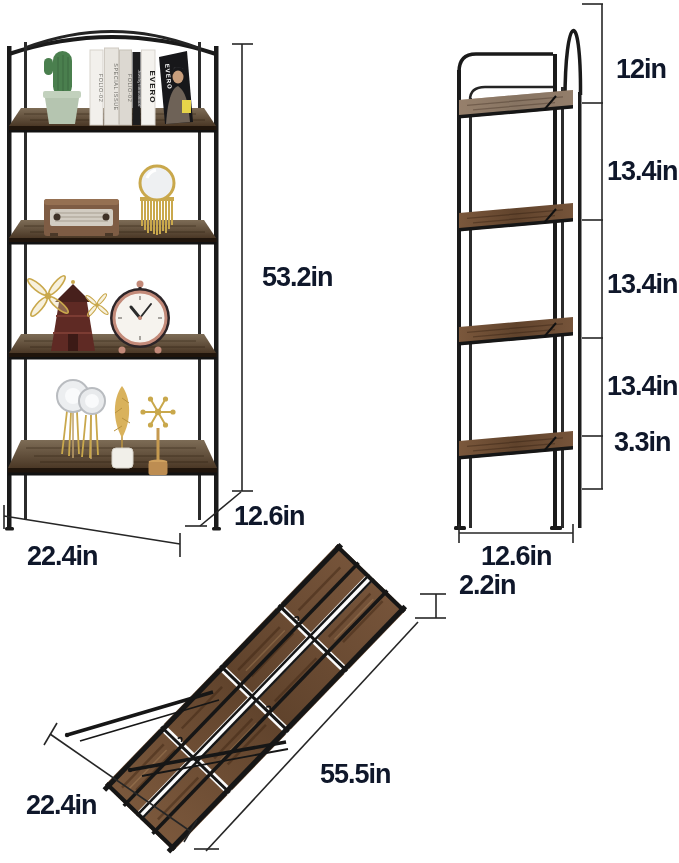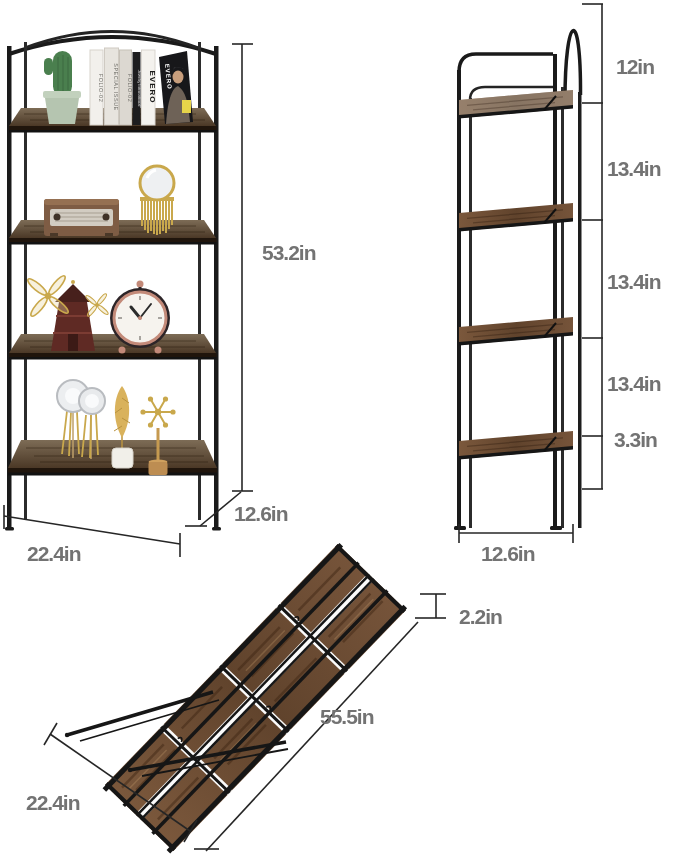--- a/index.html
+++ b/index.html
@@ -2,22 +2,22 @@
 <html><head>
 <meta charset="utf-8">
 <style>
   html,body{margin:0;padding:0;background:#fff;}
   .canvas{
     position:relative;width:679px;height:863px;background:#ffffff;overflow:hidden;
     font-family:"Liberation Sans", sans-serif;
   }
   .scene{position:absolute;left:0;top:0;width:679px;height:863px;}
   .dim-label{
-    position:absolute;font-size:21px;font-weight:bold;letter-spacing:-1px;
-    color:#737373;line-height:1;white-space:nowrap;
+    position:absolute;font-size:27px;font-weight:bold;letter-spacing:-1px;
+    color:#0f172a;line-height:1;white-space:nowrap;
   }
   svg text.spine{font-family:"Liberation Sans",sans-serif;}
 </style>
 </head>
 <body>
 
 <div class="canvas">
 
   <svg class="scene" viewBox="0 0 679 863">
     <defs>
@@ -304,28 +304,28 @@
       <line x1="418" y1="622" x2="206" y2="851"></line>
       <line x1="194" y1="849" x2="219" y2="849"></line>
     </g>
     <g stroke="#262626" stroke-width="1.6">
       <line x1="50" y1="734" x2="190" y2="831"></line>
       <line x1="57" y1="723" x2="44" y2="745"></line>
       <line x1="197" y1="820" x2="184" y2="842"></line>
     </g>
   </svg>
 
-  <div class="dim-label" style="left:262px;top:242px;">53.2in</div>
+  <div class="dim-label" style="left:262px;top:264px;">53.2in</div>
   <div class="dim-label" style="left:234px;top:503px;">12.6in</div>
   <div class="dim-label" style="left:27px;top:543px;">22.4in</div>
 
   <div class="dim-label" style="left:616px;top:56px;">12in</div>
   <div class="dim-label" style="left:607px;top:158px;">13.4in</div>
   <div class="dim-label" style="left:607px;top:271px;">13.4in</div>
   <div class="dim-label" style="left:607px;top:373px;">13.4in</div>
   <div class="dim-label" style="left:614px;top:429px;">3.3in</div>
   <div class="dim-label" style="left:481px;top:543px;">12.6in</div>
 
-  <div class="dim-label" style="left:459px;top:606px;">2.2in</div>
-  <div class="dim-label" style="left:320px;top:706px;">55.5in</div>
+  <div class="dim-label" style="left:459px;top:572px;">2.2in</div>
+  <div class="dim-label" style="left:320px;top:761px;">55.5in</div>
   <div class="dim-label" style="left:26px;top:792px;">22.4in</div>
 
 </div>
 
 </body></html>

